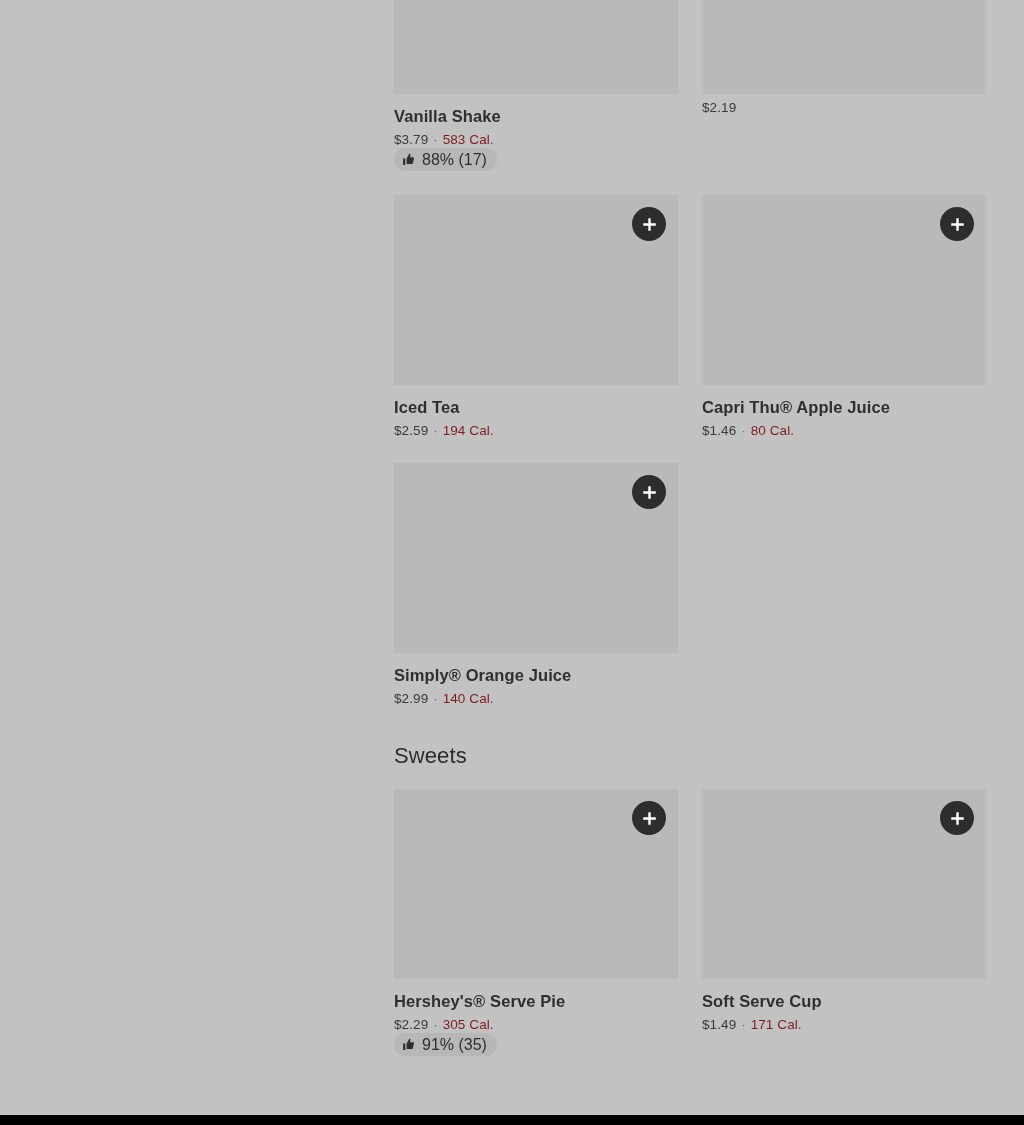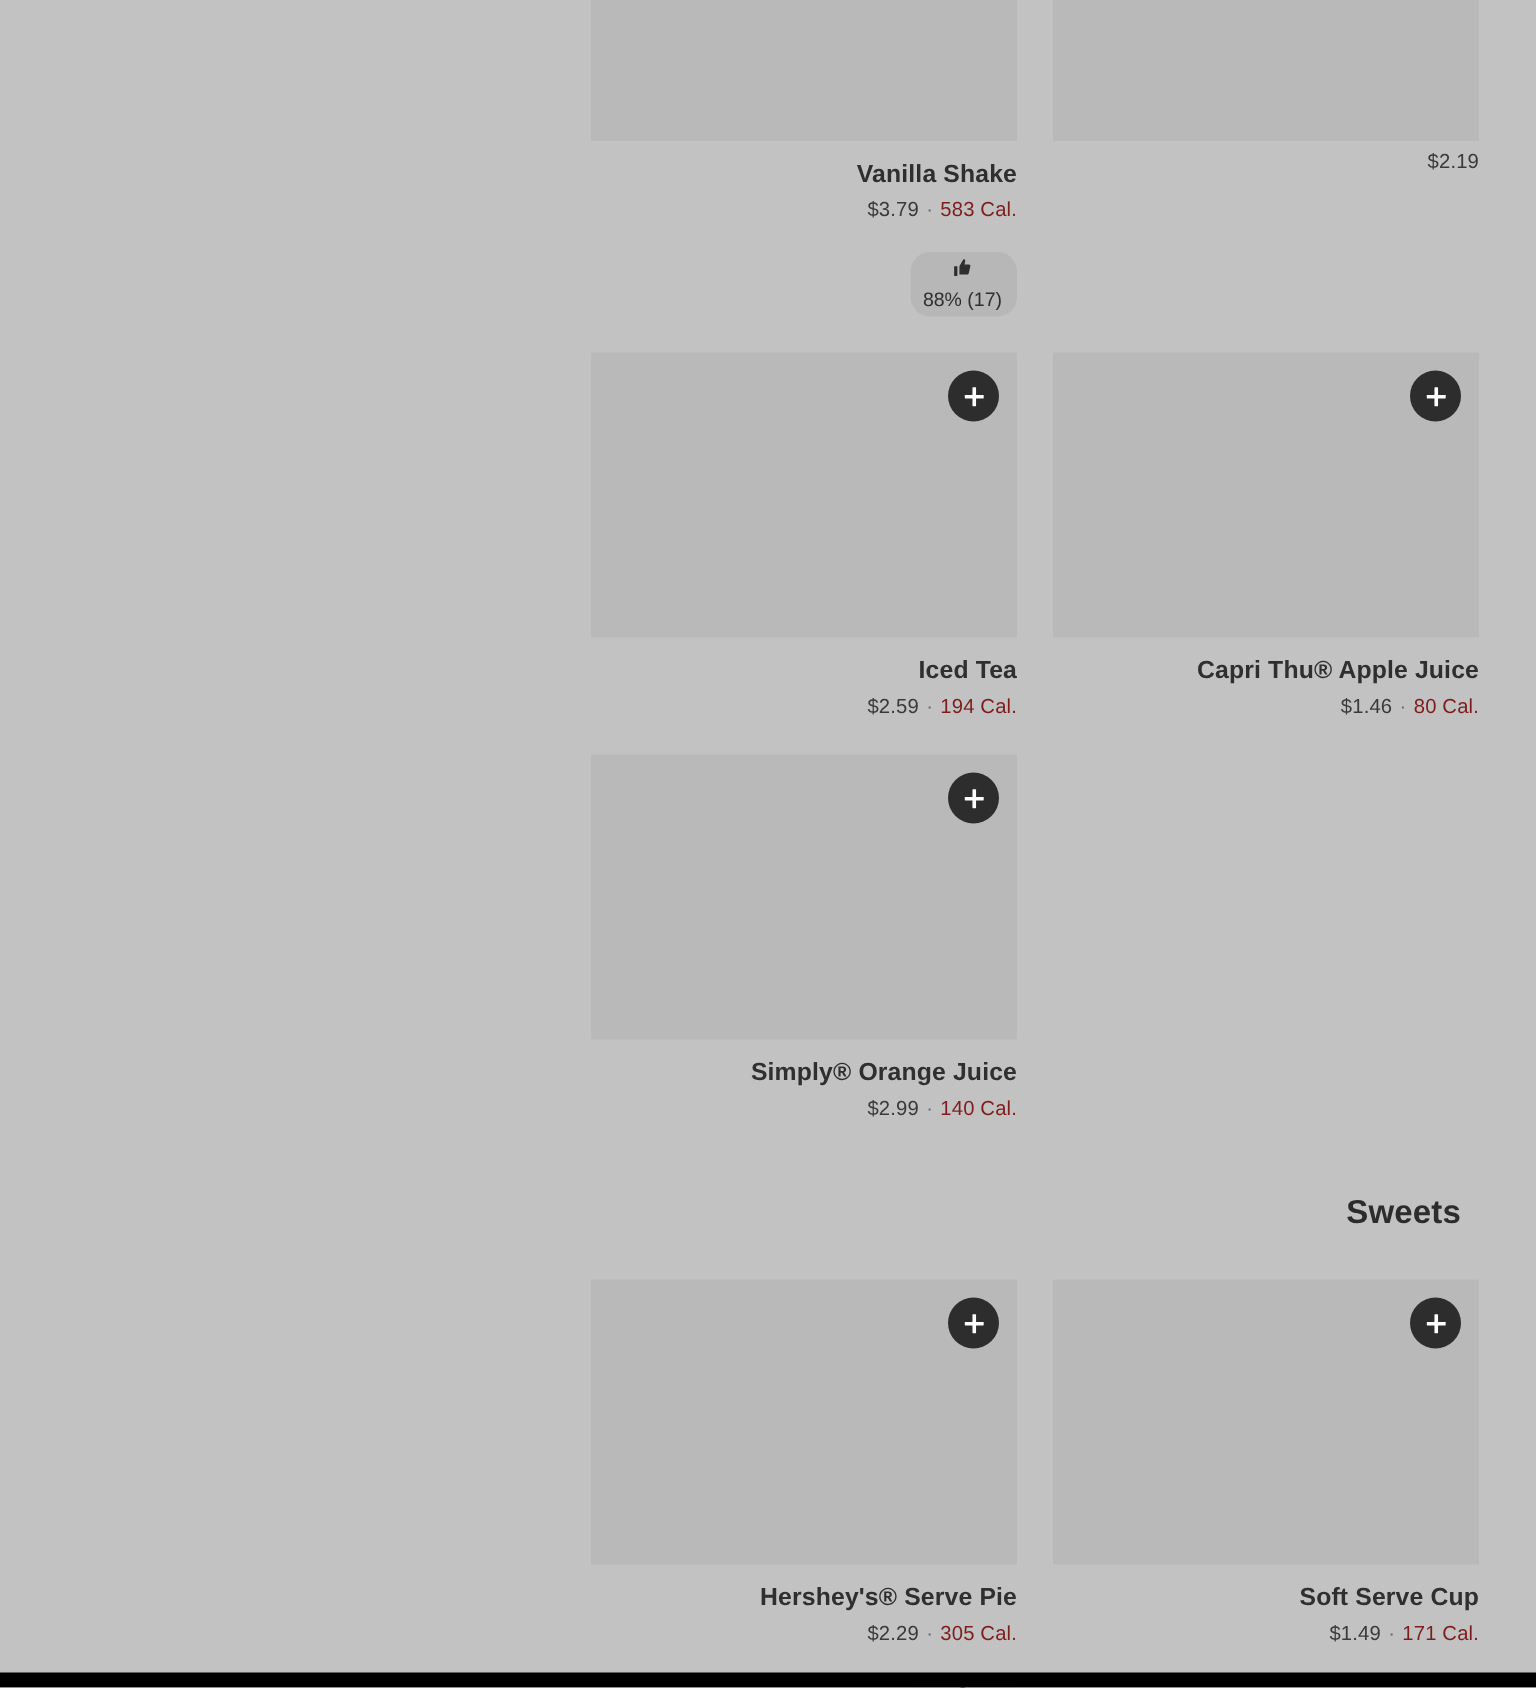--- a/index.html
+++ b/index.html
@@ -16,21 +16,20 @@
     -webkit-font-smoothing: antialiased;
   }
 
   
   .page {
     position: absolute;
     left: 0; top: 0;
     width: 1024px;
     height: 1115px;
     background: #c2c2c2;
-    text-align: right;
   }
 
   
   .menu-content {
     position: absolute;
     left: 394px;
     top: -96px;
     width: 592px;
   }
 
@@ -92,38 +91,37 @@
     padding: 0 1px;
   }
   .card-meta .cal {
     color: #7f1d1d;
   }
 
   .rating {
     display: inline-flex;
     align-items: center;
     gap: 7px;
-    margin-top: 20px;
+    margin-top: 0;
     padding: 4px 10px 4px 8px;
     border-radius: 13px;
     background: #b7b7b7;
-    font-size: 13px;
+    font-size: 16px;
     line-height: 15px;
     color: #2f2f2f;
     font-weight: 500;
-    flex-direction: column;
   }
   .rating svg { display: block; }
 
   .section-heading {
     font-size: 22px;
     line-height: 26px;
-    font-weight: 700;
+    font-weight: 400;
     color: #2c2c2c;
-    margin: 12px;
+    margin: 0;
     padding: 36px 0 20px 0;
     letter-spacing: 0.1px;
   }
 
   .bottom-bar {
     position: absolute;
     left: 0;
     top: 1115px;
     width: 1024px;
     height: 10px;

